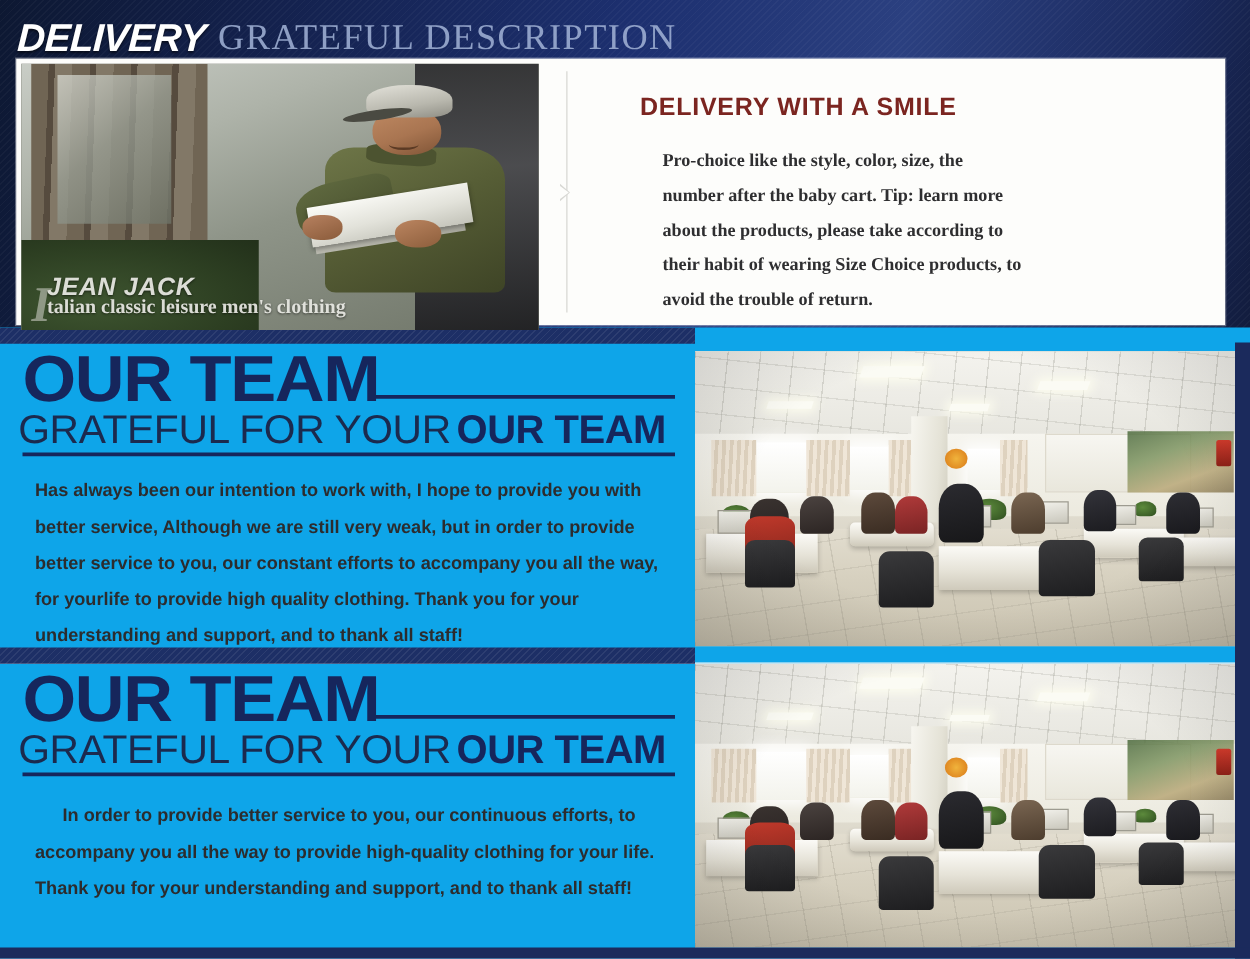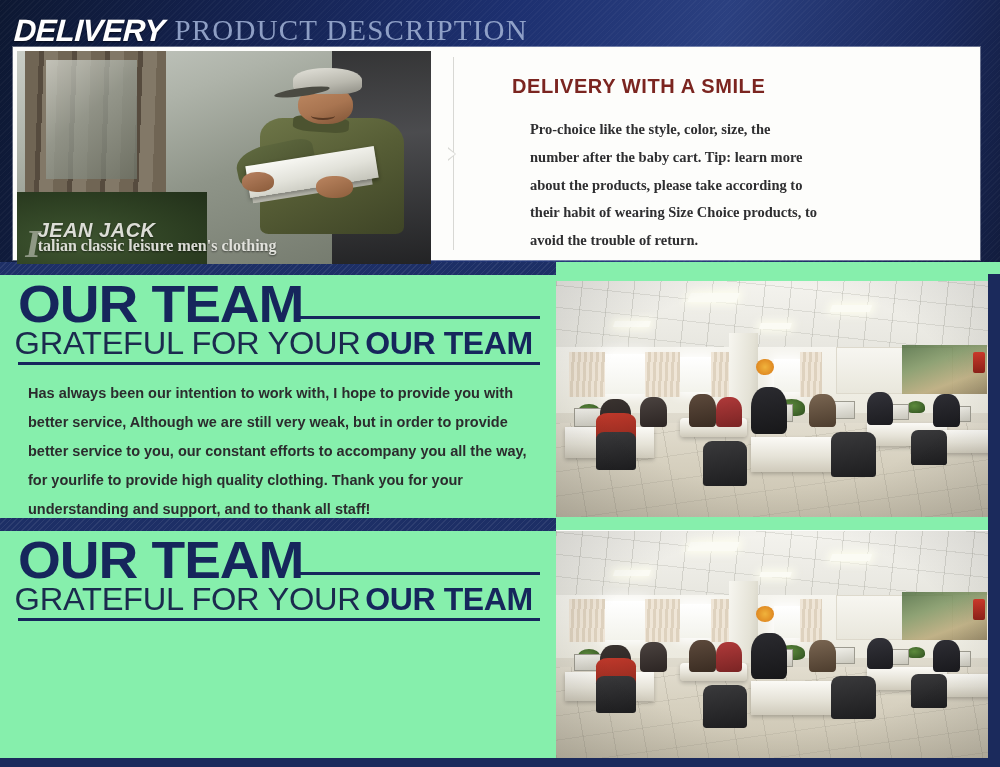--- a/index.html
+++ b/index.html
@@ -122,21 +122,21 @@
   .svc-title{
     font-family:"Liberation Sans", sans-serif;font-weight:bold;
     font-size:20px;color:#7b2520;letter-spacing:.6px;margin:0 0 13px 0;
   }
   .svc-body{
     font-family:"Liberation Serif", serif;font-weight:bold;
     font-size:14.5px;color:#2e2e30;line-height:1.92;margin:18px;max-width:290px;
   }
 
   
-  .team-sec{position:absolute;left:0;width:1000px;background:#86efac;overflow:hidden;}
+  .team-sec{position:absolute;left:0;width:1000px;background:#0ea5e9;overflow:hidden;}
   .team-sec .navy-top{
     position:absolute;left:0;top:0;width:556px;height:13px;background:#1d2f66;
   }
   .team-sec .navy-top::after{
     content:"";position:absolute;inset:0;
     background:repeating-linear-gradient(135deg,rgba(255,255,255,.07) 0 1px,rgba(0,0,0,0) 1px 4px);
   }
   .team-left{position:absolute;left:0;top:13px;width:556px;}
   .team-photo{position:absolute;right:12px;top:0;width:432px;overflow:hidden;background:#cfcabb;}
 
@@ -268,21 +268,21 @@
 </style>
 </head>
 <body>
 
 <div class="page">
 
   <div class="delivery-panel">
 
     <div class="hdr-row">
       <div class="hdr-delivery">DELIVERY</div>
-      <div class="hdr-product">PRODUCT DESCRIPTION</div>
+      <div class="hdr-product">GRATEFUL DESCRIPTION</div>
     </div>
 
     <div class="white-card">
 
       <div class="card-photo">
         <div class="ph-sky"></div>
         <div class="ph-doorframe"></div>
         <div class="ph-door"></div>
         <div class="ph-doorglass"></div>
         <div class="ph-hedge"></div>
@@ -452,19 +452,20 @@
       <div class="tt-wrap">
         <div class="tt-row1">
           <div class="tt-our">OUR TEAM</div>
           <div class="tt-rule"></div>
         </div>
         <div class="tt-row2">
           <div class="tt-grateful">GRATEFUL FOR YOUR</div>
           <div class="tt-our2">OUR TEAM</div>
         </div>
       </div>
+      <p class="team-body indent">In order to provide better service to you, our continuous efforts, to accompany you all the way to provide high-quality clothing for your life. Thank you for your understanding and support, and to thank all staff!</p>
     </div>
   </div>
 
   <div class="right-edge"></div>
   <div class="bottom-bar"></div>
 
 </div>
 
 </body></html>

